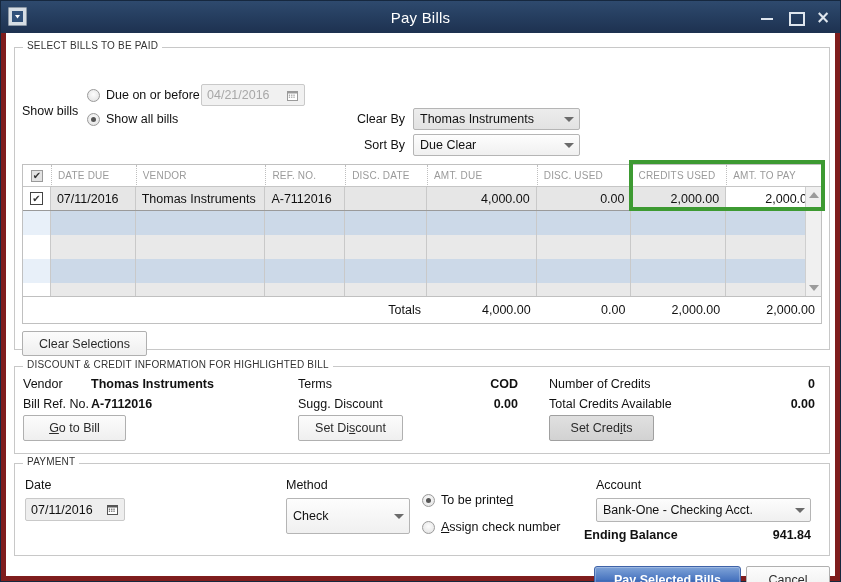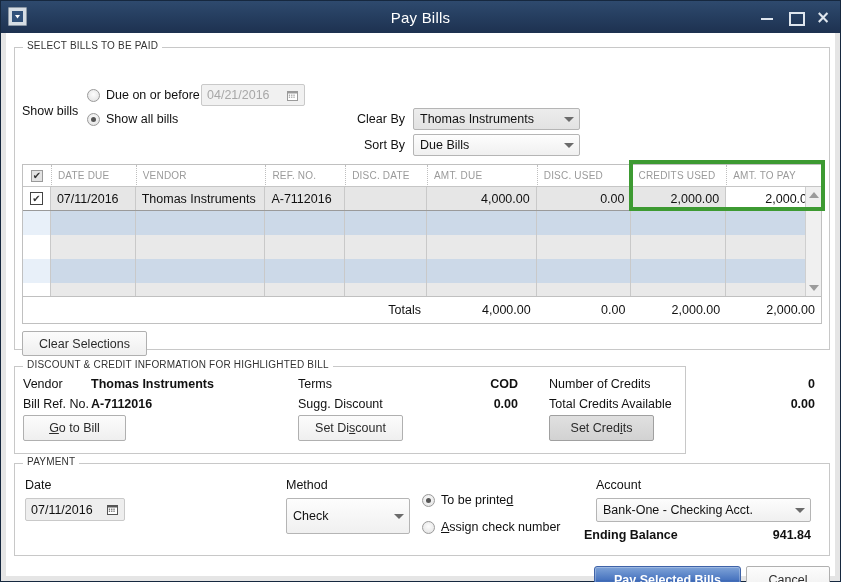--- a/index.html
+++ b/index.html
@@ -6,21 +6,21 @@
   html, body {
     margin: 0; padding: 0;
     width: 841px; height: 582px;
     overflow: hidden;
     font-family: "Liberation Sans", sans-serif;
     background: #1d3150;
   }
   .window {
     position: absolute; left: 0; top: 0;
     width: 841px; height: 582px;
-    background: #e5e5e5;
+    background: #7f1d1d;
     border: 1px solid #16283f;
     display: flex; flex-direction: column;
   }
   
   .titlebar {
     height: 32px; flex: 0 0 32px;
     background: linear-gradient(to bottom, #2b4straight 0%, #1d3150 100%);
     background: linear-gradient(to bottom, #2c4straight, #1d3150);
     background: linear-gradient(to bottom, #2d4straight 0, #1d3150 100%);
     background: linear-gradient(to bottom, #2e4a6e 0%, #1d3150 100%);
@@ -217,21 +217,21 @@
     border: 1px solid #b0b0b0;
     border-radius: 2px;
     background: linear-gradient(to bottom, #fcfcfc 0%, #efefef 100%);
     font-size: 12.5px; color: #2b2b2b;
     display: flex; align-items: center; justify-content: center;
     cursor: default;
   }
   .btn.pressed { background: linear-gradient(to bottom, #e0e0e0 0%, #d2d2d2 100%); border-color: #a0a0a0; align-items: center; }
 
   
-  #fs-disc { left: 8px; top: 333px; width: 672px; height: 88px; }
+  #fs-disc { left: 8px; top: 333px; width: 816px; height: 88px; }
   .dtext { position: absolute; font-size: 12.5px; color: #111; white-space: nowrap; }
   .dbold { font-weight: bold; }
 
   
   #fs-pay { left: 8px; top: 430px; width: 816px; height: 93px; }
 
   .primary-btn {
     position: absolute;
     border: 1px solid #3f63a8;
     border-radius: 3px;
@@ -295,21 +295,21 @@
       <div class="small-label" style="left:320px; top:64px; width:70px;">Clear By</div>
       <div class="combo gray" style="left:398px; top:60px; width:167px; height:22px;">
         <span class="cval">Thomas Instruments</span>
         <span class="arrow">
             <span class="tri-down"></span>
           </span>
       </div>
 
       <div class="small-label" style="left:320px; top:90px; width:70px;">Sort By</div>
       <div class="combo" style="left:398px; top:86px; width:167px; height:22px;">
-        <span class="cval">Due Bills</span>
+        <span class="cval">Due Clear</span>
         <span class="arrow">
             <span class="tri-down"></span>
           </span>
       </div>
 
       <div class="grid">
         <div class="ghead" id="grid-head">
             <div class="hc chk-cell" style="width: 28px;">
               <span class="hdr-chk">
                 <span class="chkmark">✔</span>

